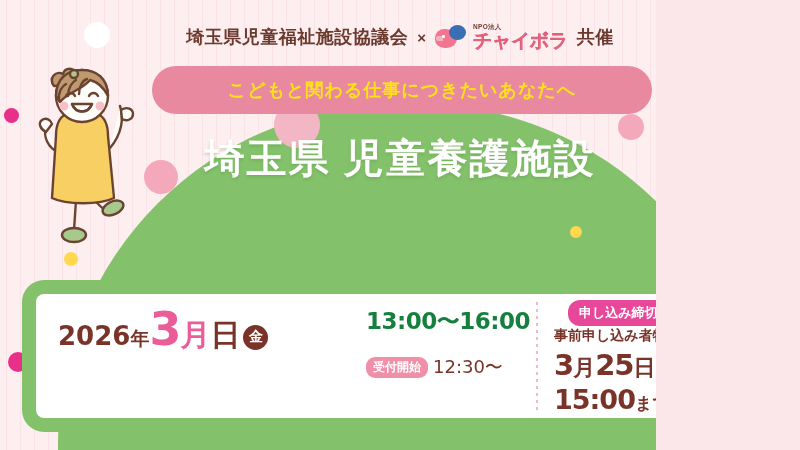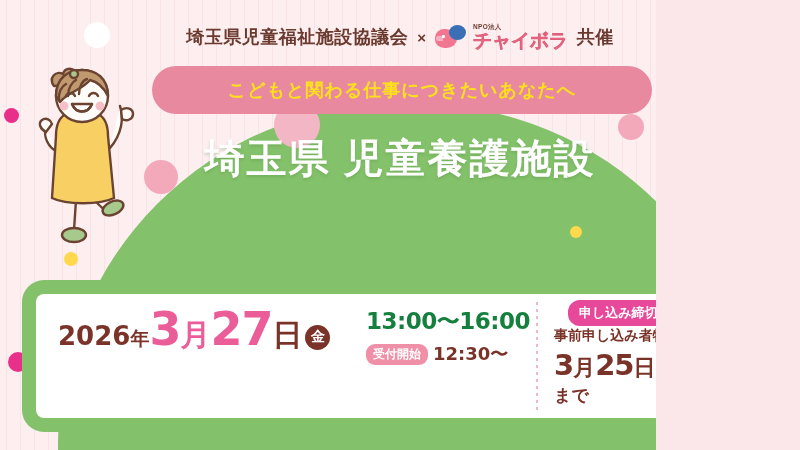--- a/index.html
+++ b/index.html
@@ -114,26 +114,26 @@
   .dk{font-size:30px;font-weight:bold;color:#7a3328;}
   .dow{
     display:inline-flex;align-items:center;justify-content:center;
     width:25px;height:25px;border-radius:50%;background:#7a3328;color:#fff;
     font-size:14px;font-weight:bold;margin-left:3px;position:relative;top:-4px;
   }
   
   .time-block{position:absolute;left:330px;top:12px;width:160px;}
   .time-main{font-size:23px;font-weight:bold;color:#15803d;
     font-family:"DejaVu Sans",sans-serif;letter-spacing:-.5px;white-space:nowrap;}
-  .time-sub{display:flex;align-items:center;gap:5px;margin-top:5px;}
+  .time-sub{display:flex;align-items:center;gap:5px;margin-top:18px;}
   .recep-pill{
     background:#f08fa8;color:#fff;font-size:12px;font-weight:bold;
     padding:2px 7px;border-radius:9px;white-space:nowrap;
   }
-  .recep-time{font-size:18px;font-weight:bold;color:#7a3328;
+  .recep-time{font-size:18px;font-weight:normal;color:#7a3328;
     font-family:"DejaVu Sans",sans-serif;white-space:nowrap;}
   
   .venue{position:absolute;left:22px;top:70px;display:flex;align-items:baseline;gap:7px;}
   .venue-main{font-size:25px;font-weight:bold;color:#7a3328;white-space:nowrap;}
   .venue-sub{font-size:15px;font-weight:bold;color:#7a3328;white-space:nowrap;}
 
   
   .dl-pill{
     position:absolute;left:16px;top:6px;background:#e8489a;color:#fff;
     font-size:13px;font-weight:bold;padding:4px 11px;border-radius:12px;white-space:nowrap;
@@ -260,21 +260,20 @@
 
   <div class="green-panel"></div>
   <div class="card">
 
     <div class="card-left">
       <div class="date-row">
         <span class="yr">2026</span>
           <span class="yr-k">年</span>
           <span class="md">3</span>
           <span class="md-k">月</span>
-          <span class="md">27</span>
           <span class="dk">日</span>
           <span class="dow">金</span>
       </div>
 
       <div class="time-block">
         <div class="time-main">13:00〜16:00</div>
         <div class="time-sub">
           <span class="recep-pill">受付開始</span>
           <span class="recep-time">12:30〜</span>
         </div>
@@ -291,20 +290,21 @@
         <span class="play-ico"></span>
       </div>
       <div class="dl-date">
         <span class="dl-num">3</span>
           <span class="dl-k">月</span>
           <span class="dl-num">25</span>
           <span class="dl-k">日</span>
           <span class="dl-paren">（水）</span>
       </div>
       <div class="dl-time">
+        <span class="dl-t">15:00</span>
           <span class="dl-made">まで</span>
       </div>
     </div>
   </div>
 
   <div class="book">
     <div class="bk-c" style="left:44px;top:-16px;width:64px;height:64px;"></div>
     <div class="bk-c" style="left:82px;top:38px;width:40px;height:40px;"></div>
     <div class="bk-c" style="left:10px;top:58px;width:54px;height:54px;"></div>
     <div class="bk-c" style="left:62px;top:86px;width:44px;height:44px;"></div>

